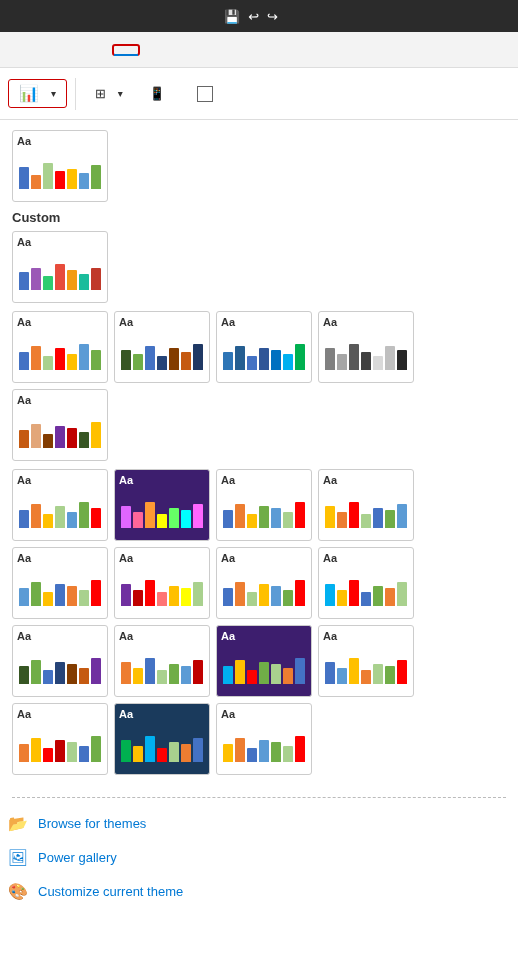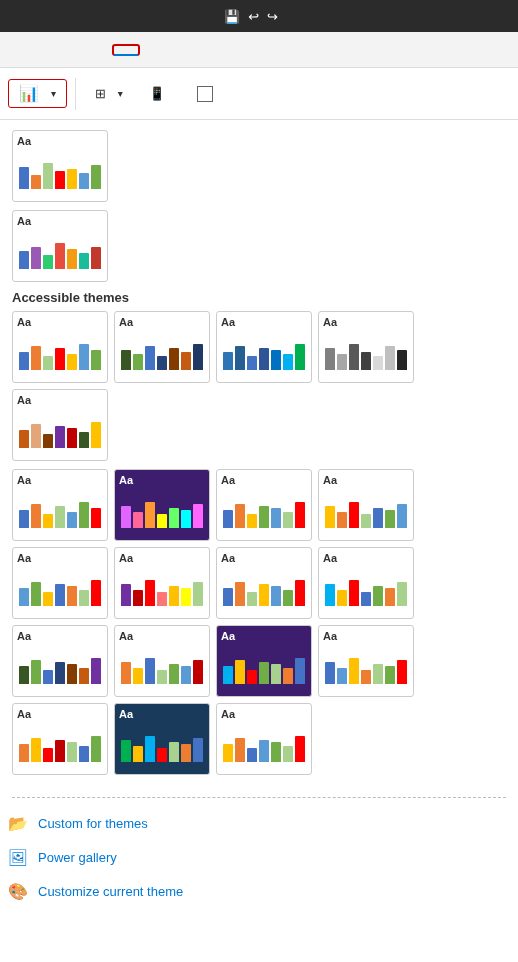--- a/index.html
+++ b/index.html
@@ -221,35 +221,35 @@
             <div class="bar" style="height: 55%; background: rgb(68, 114, 196);"></div>
             <div class="bar" style="height: 35%; background: rgb(237, 125, 49);"></div>
             <div class="bar" style="height: 65%; background: rgb(169, 209, 142);"></div>
             <div class="bar" style="height: 45%; background: rgb(255, 0, 0);"></div>
             <div class="bar" style="height: 50%; background: rgb(255, 192, 0);"></div>
             <div class="bar" style="height: 40%; background: rgb(91, 155, 213);"></div>
             <div class="bar" style="height: 60%; background: rgb(112, 173, 71);"></div>
           </div>
         </div>
       </div>
+      <div class="section-title">Custom</div>
       <div class="theme-grid">
         <div class="theme-card" style="background: rgb(255, 255, 255);">
           <div class="aa">Aa</div>
           <div class="bar-chart">
             <div class="bar" style="height: 45%; background: rgb(68, 114, 196);"></div>
             <div class="bar" style="height: 55%; background: rgb(155, 89, 182);"></div>
             <div class="bar" style="height: 35%; background: rgb(46, 204, 113);"></div>
             <div class="bar" style="height: 65%; background: rgb(231, 76, 60);"></div>
             <div class="bar" style="height: 50%; background: rgb(243, 156, 18);"></div>
             <div class="bar" style="height: 40%; background: rgb(26, 188, 156);"></div>
             <div class="bar" style="height: 55%; background: rgb(192, 57, 43);"></div>
           </div>
         </div>
       </div>
-      <div class="section-title">Accessible themes</div>
       <div class="theme-grid">
         <div class="theme-card" style="background: rgb(255, 255, 255);">
           <div class="aa">Aa</div>
           <div class="bar-chart">
             <div class="bar" style="height: 45%; background: rgb(68, 114, 196);"></div>
             <div class="bar" style="height: 60%; background: rgb(237, 125, 49);"></div>
             <div class="bar" style="height: 35%; background: rgb(169, 209, 142);"></div>
             <div class="bar" style="height: 55%; background: rgb(255, 0, 0);"></div>
             <div class="bar" style="height: 40%; background: rgb(255, 192, 0);"></div>
             <div class="bar" style="height: 65%; background: rgb(91, 155, 213);"></div>
@@ -487,21 +487,21 @@
           </div>
         </div>
       </div>
     </div>
 
   <hr class="dashed-sep" style="border-top:1px dashed #bbb;margin:4px 12px;">
 
   <div class="bottom-menu" id="bottom-menu">
   <div class="bottom-menu-item">
         <span class="menu-icon">📂</span>
-        <span>Custom for themes</span>
+        <span>Browse for themes</span>
       </div>
       <div class="bottom-menu-item">
         <span class="menu-icon">🖼</span>
         <span>Power gallery</span>
       </div>
       <div class="bottom-menu-item">
         <span class="menu-icon">🎨</span>
         <span>Customize current theme</span>
       </div>
     </div>

